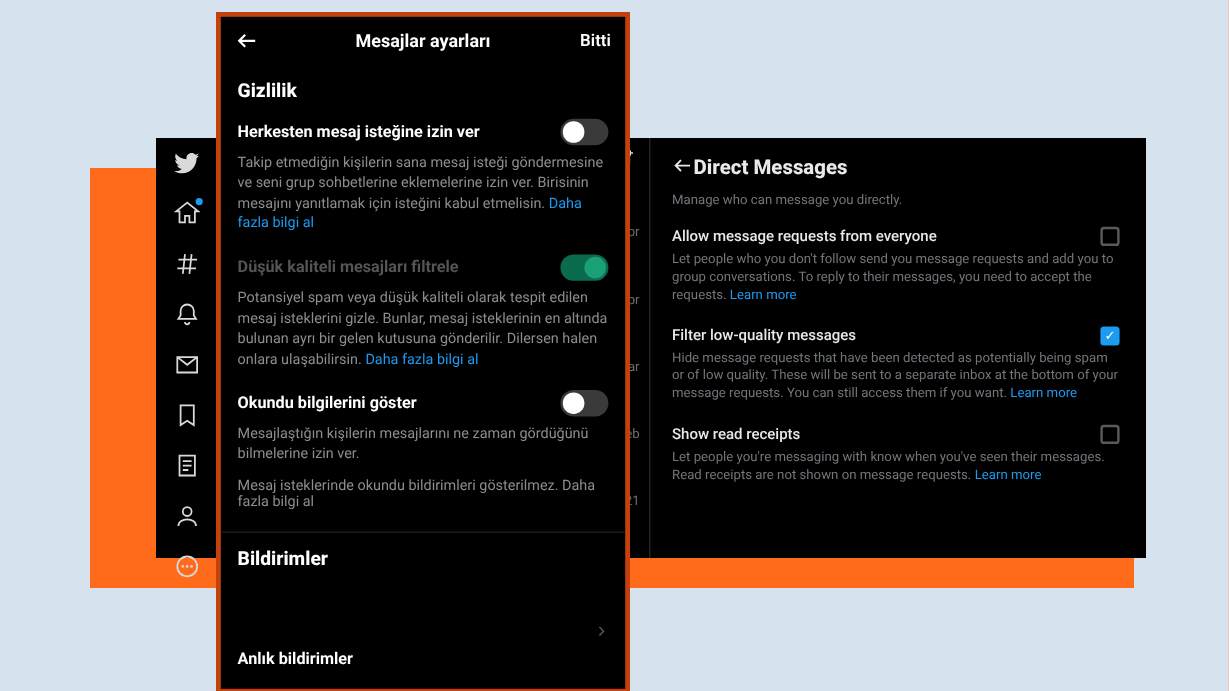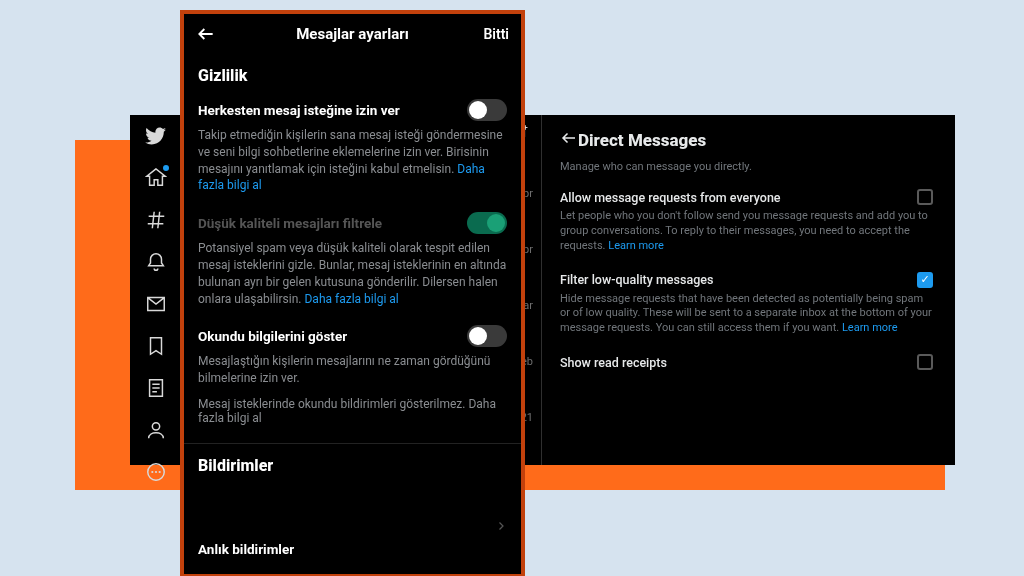--- a/index.html
+++ b/index.html
@@ -331,20 +331,21 @@
         <span class="checkbox checked"></span>
       </div>
       <div class="desc"><span>Hide message requests that have been detected as potentially being spam or of low quality. These will be sent to a separate inbox at the bottom of your message requests. You can still access them if you want.</span> <span class="link">Learn more</span></div>
     </div>
 
     <div class="dr-item">
       <div class="row">
         <span class="title">Show read receipts</span>
         <span class="checkbox"></span>
       </div>
+      <div class="desc"><span>Let people you're messaging with know when you've seen their messages. Read receipts are not shown on message requests.</span> <span class="link">Learn more</span></div>
     </div>
   </div>
 </div>
 
 <div class="mobile-panel">
   <div class="mobile-header">
     <span class="back-arrow">
       <svg viewBox="0 0 24 24">
           <path d="M20 12H4m6-6-6 6 6 6" fill="none" stroke="currentColor" stroke-width="2.2"></path>
         </svg>
@@ -356,21 +357,21 @@
   <div class="mobile-body">
     <div class="section-head">Gizlilik</div>
 
     <div class="m-item">
       <div class="row">
         <span class="title">Herkesten mesaj isteğine izin ver</span>
         <span class="toggle">
             <span class="knob"></span>
           </span>
       </div>
-      <div class="desc"><span>Takip etmediğin kişilerin sana mesaj isteği göndermesine ve seni bilgi sohbetlerine eklemelerine izin ver. Birisinin mesajını yanıtlamak için isteğini kabul etmelisin.</span> <span class="link">Daha fazla bilgi al</span></div>
+      <div class="desc"><span>Takip etmediğin kişilerin sana mesaj isteği göndermesine ve seni grup sohbetlerine eklemelerine izin ver. Birisinin mesajını yanıtlamak için isteğini kabul etmelisin.</span> <span class="link">Daha fazla bilgi al</span></div>
     </div>
 
     <div class="m-item">
       <div class="row">
         <span class="title disabled">Düşük kaliteli mesajları filtrele</span>
         <span class="toggle on">
             <span class="knob"></span>
           </span>
       </div>
       <div class="desc"><span>Potansiyel spam veya düşük kaliteli olarak tespit edilen mesaj isteklerini gizle. Bunlar, mesaj isteklerinin en altında bulunan ayrı bir gelen kutusuna gönderilir. Dilersen halen onlara ulaşabilirsin.</span> <span class="link">Daha fazla bilgi al</span></div>

